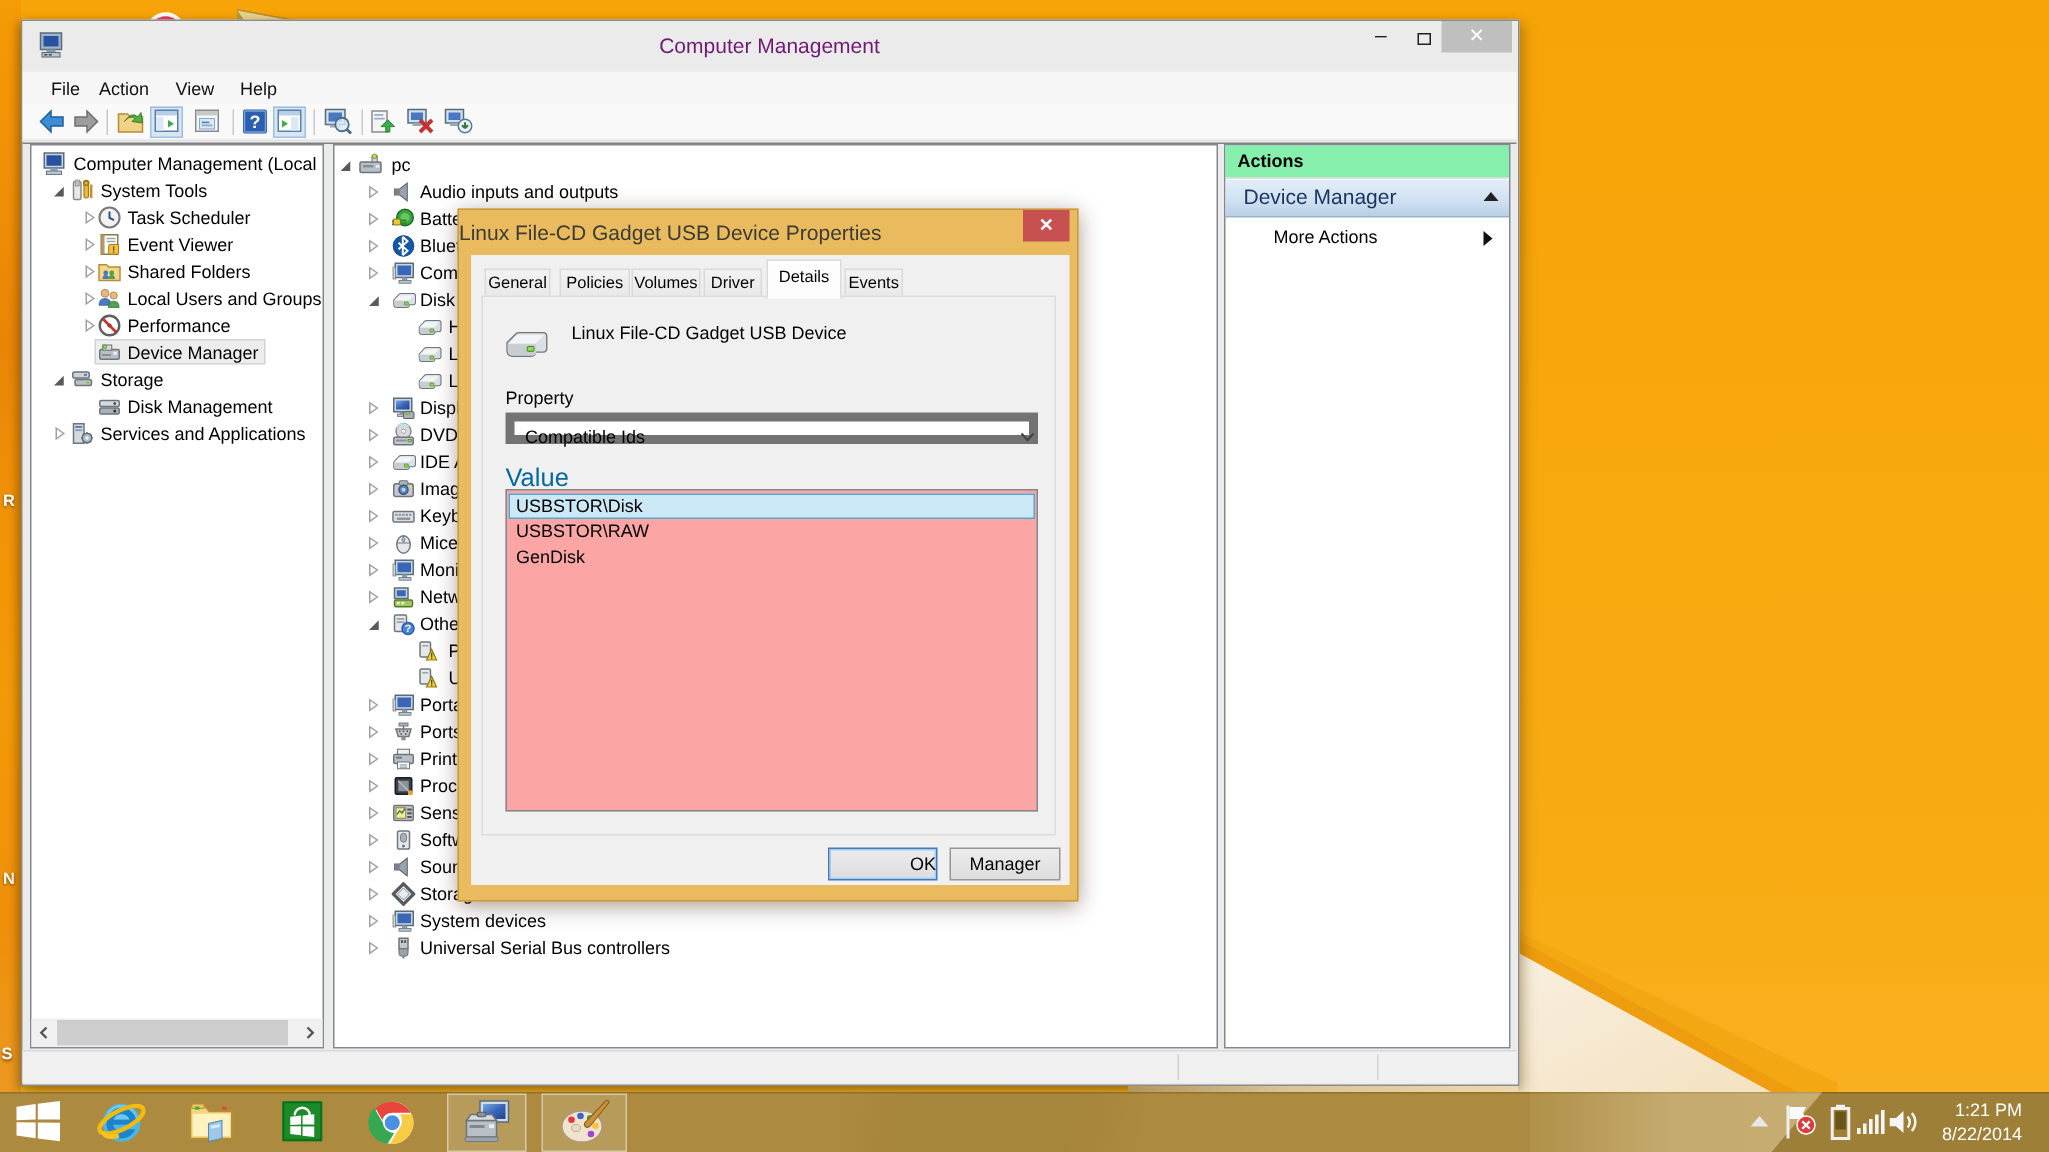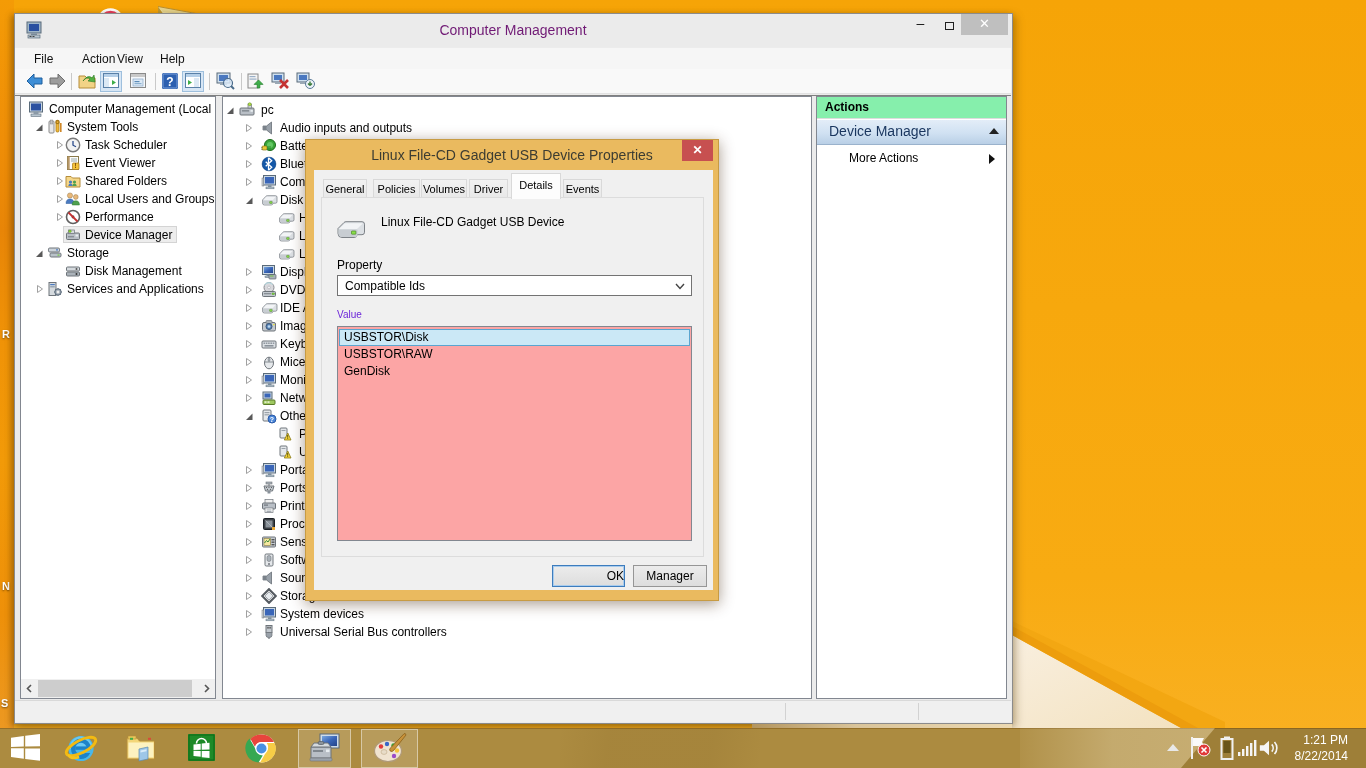--- a/index.html
+++ b/index.html
@@ -80,21 +80,21 @@
       <rect x="4.5" y="15" width="2" height="1" fill="#444"></rect>
       <rect x="7.5" y="15" width="2" height="1" fill="#444"></rect>
     </svg>
   <div class="capbtn ab" style="left:891px;width:29px;font-size:14px;line-height:18px">–</div>
   <div class="capbtn ab" style="left:920px;width:29px">
       <span class="ab" style="left:10px;top:8px;width:9px;height:8px;border:1px solid #1f1f1f"></span>
     </div>
   <div class="capbtn ab" style="left:946px;width:47px;background:#bfbfbf;color:#fff;font-size:13px;line-height:20px">✕</div>
   <div id="menu" class="ab">
     <div class="mi ab" style="left:19px">File</div>
-    <div class="mi ab" style="left:67px">Action</div>
+    <div class="mi ab" style="left:51px">Action</div>
     <div class="mi ab" style="left:102px">View</div>
     <div class="mi ab" style="left:145px">Help</div>
   </div>
   <div id="tbar" class="ab">
     <svg class="ab" style="left:11px;top:4px" width="17" height="16" viewBox="0 0 17 16">
         <path d="M8 1 L1 8 L8 15 L8 11 L16 11 L16 5 L8 5 z" fill="#3e8ed6" stroke="#1d5f9e"></path>
       </svg>
     <svg class="ab" style="left:34px;top:4px" width="17" height="16" viewBox="0 0 17 16">
         <path d="M9 1 L16 8 L9 15 L9 11 L1 11 L1 5 L9 5 z" fill="#9d9d9d" stroke="#6e6e6e"></path>
       </svg>
@@ -764,48 +764,48 @@
     <div class="ab" style="left:32px;top:54px;font-size:12px;color:#000">More Actions</div>
     <span class="ab" style="left:172px;top:57px;width:0;height:0;border-top:5px solid transparent;border-bottom:5px solid transparent;border-left:6px solid #111"></span>
   </div>
   <div id="sbar" class="ab">
     <span class="ab" style="left:770px;top:2px;width:1px;height:17px;background:#d2d2d2"></span>
     <span class="ab" style="left:903px;top:2px;width:1px;height:17px;background:#d2d2d2"></span>
   </div>
 </div>
 
 <div id="dlg" class="ab" style="left:305px;top:139px;width:414px;height:462px;background:#eaba5f;border:1px solid #c79b43;box-shadow:0 3px 14px rgba(60,30,0,.45)">
-  <div class="ab" style="left:0;top:0;width:412px;height:30px;text-align:center;line-height:30px;font-size:14px;color:#3c3c32">Linux File-CD Gadget USB Device Properties</div>
+  <div class="ab" style="left:0;top:0;width:412px;height:30px;text-align:left;line-height:30px;font-size:14px;color:#3c3c32">Linux File-CD Gadget USB Device Properties</div>
   <div class="ab" style="left:376px;top:0;width:31px;height:21px;background:#c75050;color:#fff;text-align:center;font-size:12px;line-height:21px;font-weight:bold">✕</div>
   <div class="ab" style="left:8px;top:30px;width:399px;height:420px;background:#f0f0f0">
 
     <div class="ab tab" style="left:9px;top:9px;width:44px">General</div>
     <div class="ab tab" style="left:59px;top:9px;width:47px">Policies</div>
     <div class="ab tab" style="left:107px;top:9px;width:46px">Volumes</div>
     <div class="ab tab" style="left:155px;top:9px;width:39px">Driver</div>
     <div class="ab tabsel" style="left:197px;top:3px;width:50px">Details</div>
     <div class="ab tab" style="left:249px;top:9px;width:39px">Events</div>
 
     <div class="ab" style="left:7px;top:27px;width:383px;height:360px;border:1px solid #dcdcdc;background:#f0f0f0"></div>
 
     <svg class="ab" style="left:22px;top:50px" width="32" height="20" viewBox="0 0 32 20">
         <path d="M2 8.5 L8 2.5 q.8 -.8 2 -.8 h16 q2.5 0 2.5 2.5 v8 q0 2.5 -2.5 2.5 l-5 0 q0 2.8 -3 2.8 h-12 q-4 0 -4 -4 z" fill="#dce0e4" stroke="#70767c" stroke-width=".9"></path>
         <path d="M3 9 L9 3.2 h18 L21 9 z" fill="#f2f4f6"></path>
         <path d="M2.5 9.5 h19 v5 q0 2.6 -2.8 2.6 h-12.4 q-3.8 0 -3.8 -3.8 z" fill="#c8cdd2"></path>
         <rect x="15.5" y="11" width="4.4" height="3.2" rx=".5" fill="#8adf4a" stroke="#3a7a1a" stroke-width=".6"></rect>
       </svg>
     <div class="ab" style="left:67px;top:45px;font-size:12px;color:#000">Linux File-CD Gadget USB Device</div>
     <div class="ab" style="left:23px;top:88px;font-size:12px;color:#000">Property</div>
-    <div class="ab" style="left:23px;top:105px;width:355px;height:21px;background:#fff;border:1px solid #737373">
+    <div class="ab" style="left:23px;top:105px;width:355px;height:21px;background:#fff;border:6px solid #737373">
       <span class="ab" style="left:7px;top:3px;font-size:12px;color:#000">Compatible Ids</span>
       <svg class="ab" style="left:337px;top:7px" width="10" height="7">
           <path d="M1 1 L5 5.4 L9 1" fill="none" stroke="#444" stroke-width="1.4"></path>
         </svg>
     </div>
-    <div class="ab" style="left:23px;top:139px;font-size:10px;color:#6d28d9">Value</div>
+    <div class="ab" style="left:23px;top:139px;font-size:17px;color:#0369a1">Value</div>
     <div class="ab" style="left:23px;top:156px;width:355px;height:215px;background:#fca5a5;border:1px solid #828790">
       <div class="ab" style="left:1px;top:2px;width:351px;height:17px;background:#cbe8f6;border:1px solid #5aa5d0"></div>
       <div class="ab" style="left:6px;top:3px;font-size:12px;color:#000">USBSTOR\Disk</div>
       <div class="ab" style="left:6px;top:20px;font-size:12px;color:#000">USBSTOR\RAW</div>
       <div class="ab" style="left:6px;top:37px;font-size:12px;color:#000">GenDisk</div>
     </div>
     <div class="ab" style="left:238px;top:395px;width:73px;height:22px;background:linear-gradient(180deg,#ececec,#dddddd);border:1px solid #3d7cbd;box-shadow:inset 0 0 0 1px #a9cced;text-align:right;font-size:12px;line-height:20px;color:#000">OK</div>
     <div class="ab" style="left:319px;top:395px;width:74px;height:22px;background:linear-gradient(180deg,#ececec,#dddddd);border:1px solid #969696;text-align:center;font-size:12px;line-height:20px;color:#000">Manager</div>
   </div>
 </div>

